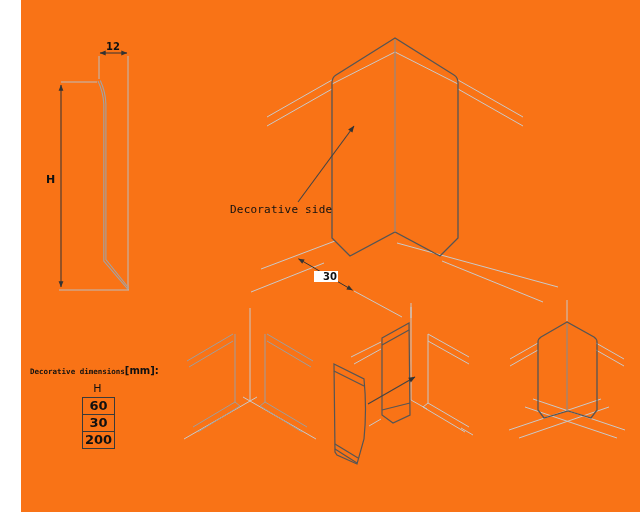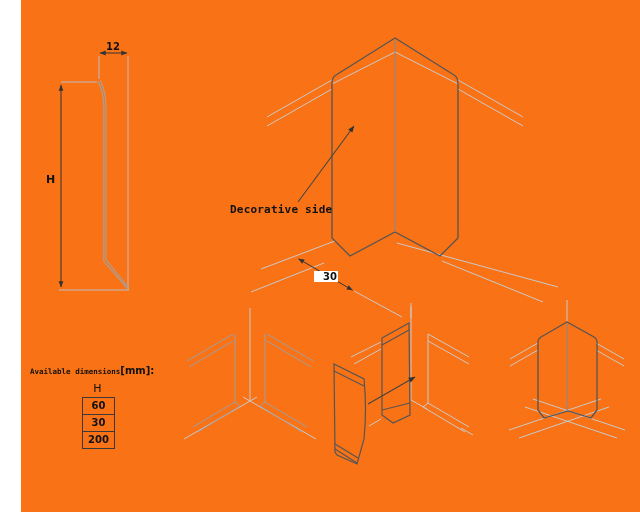--- a/index.html
+++ b/index.html
@@ -2,26 +2,26 @@
 <html><head>
 <meta charset="utf-8">
 <style>
   html,body{margin:0;padding:0;background:#fff;}
   .canvas{position:relative;width:640px;height:512px;background:#f97316;overflow:hidden;
           font-family:"DejaVu Sans",sans-serif;color:#111;margin-left:21px;}
   .fig{position:absolute;}
   .lbl{position:absolute;white-space:nowrap;color:#111;}
   .dim-label{font-size:10px;font-weight:bold;text-align:center;}
   .h-label{font-size:11px;font-weight:bold;}
-  .mono-label{font-family:"DejaVu Sans Mono",monospace;font-size:11px;font-weight:bold;letter-spacing:0.2px;}
+  .mono-label{font-family:"DejaVu Sans Mono",monospace;font-size:11px;font-weight:normal;letter-spacing:0.2px;}
   .caption{font-size:7.5px;font-family:"DejaVu Sans Mono",monospace;font-weight:bold;}
   .caption .unit{font-family:"DejaVu Sans",sans-serif;font-size:10px;font-weight:bold;letter-spacing:0;}
   .dim-30{background:#fff;padding:0 1px;}
   .dim-table{position:absolute;left:61px;top:397px;width:31px;border:1px solid #3a3a3a;}
-  .dim-table .cell{height:16px;line-height:16px;text-align:center;font-size:10px;font-weight:bold;}
+  .dim-table .cell{height:16px;line-height:16px;text-align:center;font-size:13px;font-weight:bold;}
   .dim-table .cell + .cell{border-top:1px solid #3a3a3a;}
   .table-header{font-size:11px;text-align:center;}
   svg{display:block;}
 </style>
 </head>
 <body>
 
 <div class="canvas">
 
   <svg class="fig" style="left:15px;top:25px" width="115" height="280" viewBox="15 25 115 280">
@@ -143,21 +143,21 @@
 
   <div class="lbl dim-label" style="left:80px;top:41px;width:24px;">12</div>
 
   <div class="lbl h-label" style="left:25px;top:173px;">H</div>
 
   <div class="lbl mono-label" style="left:209px;top:203px;">Decorative side</div>
 
   <div class="lbl dim-label dim-30" style="left:293px;top:271px;width:22px;text-align:right;">30</div>
 
   <div class="lbl caption" style="left:9px;top:365px;">
-    <span>Available dimensions</span><span class="unit">[mm]:</span>
+    <span>Decorative dimensions</span><span class="unit">[mm]:</span>
   </div>
 
   <div class="lbl table-header" style="left:61px;top:382px;width:31px;">H</div>
 
   <div class="dim-table">
     <div class="cell">60</div>
     <div class="cell">30</div>
     <div class="cell">200</div>
   </div>
 

